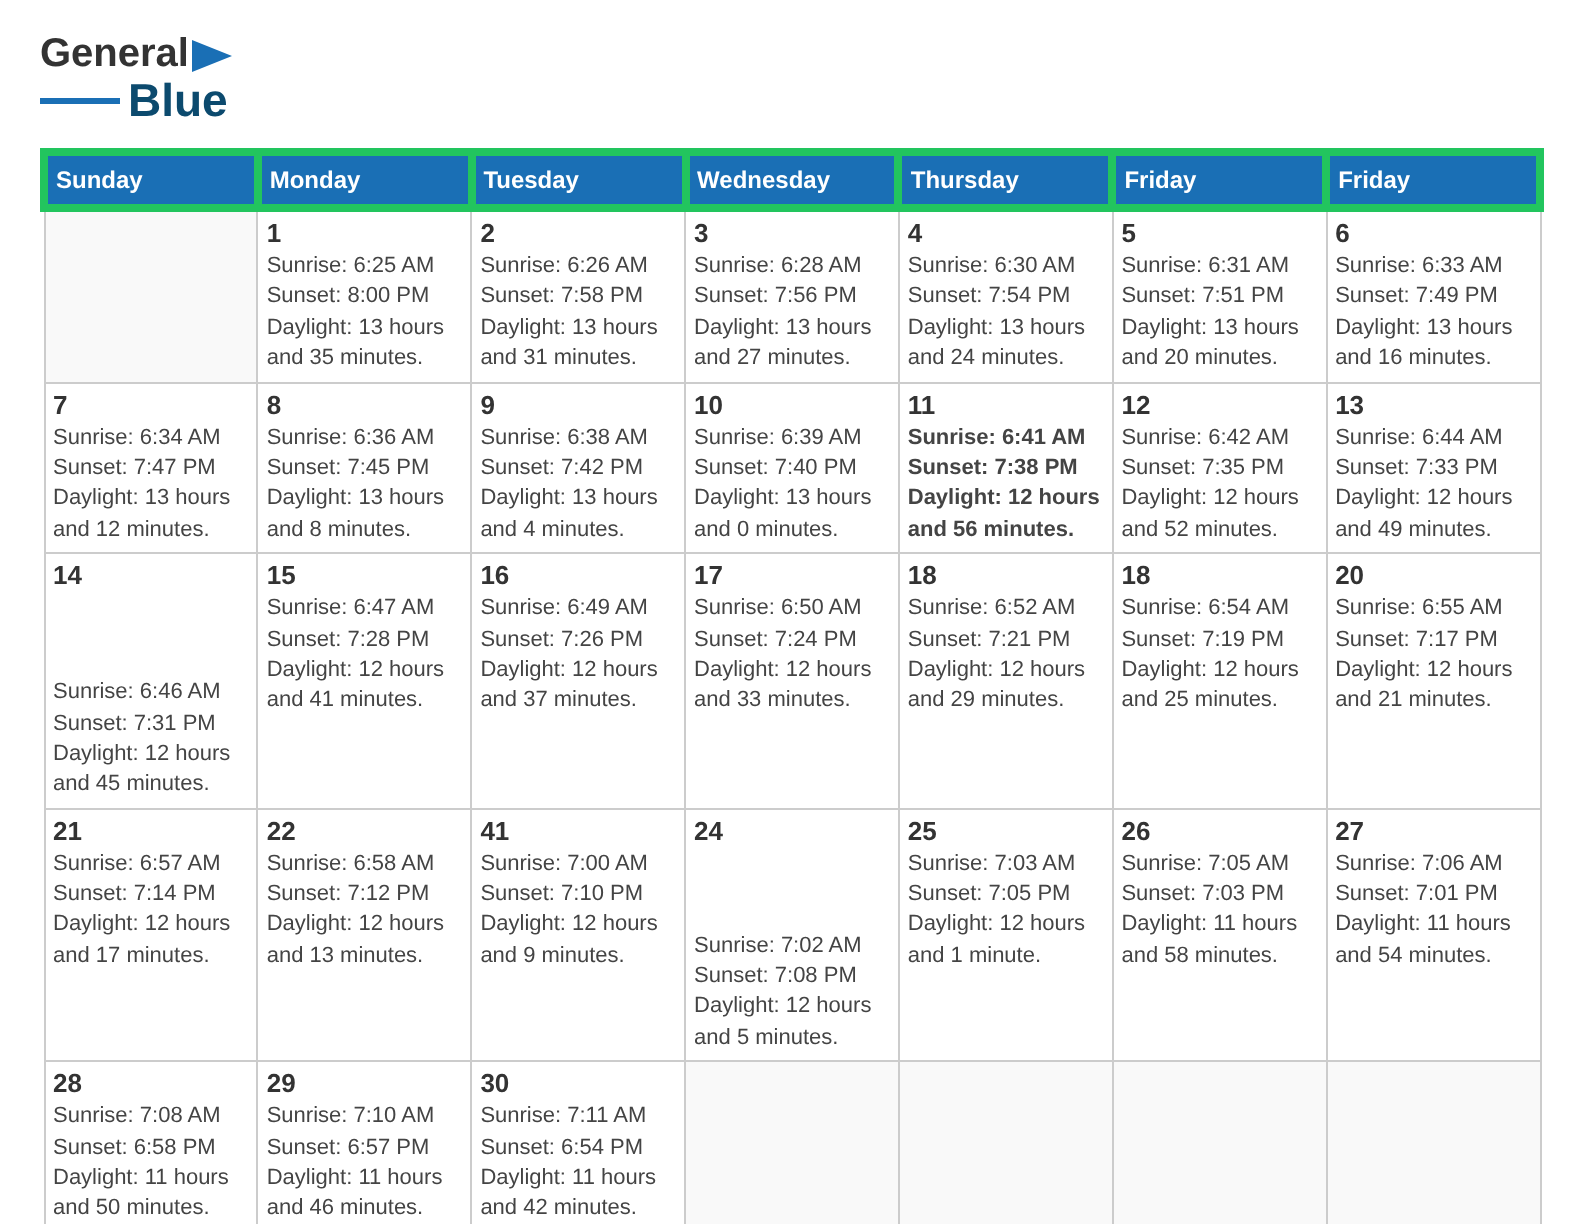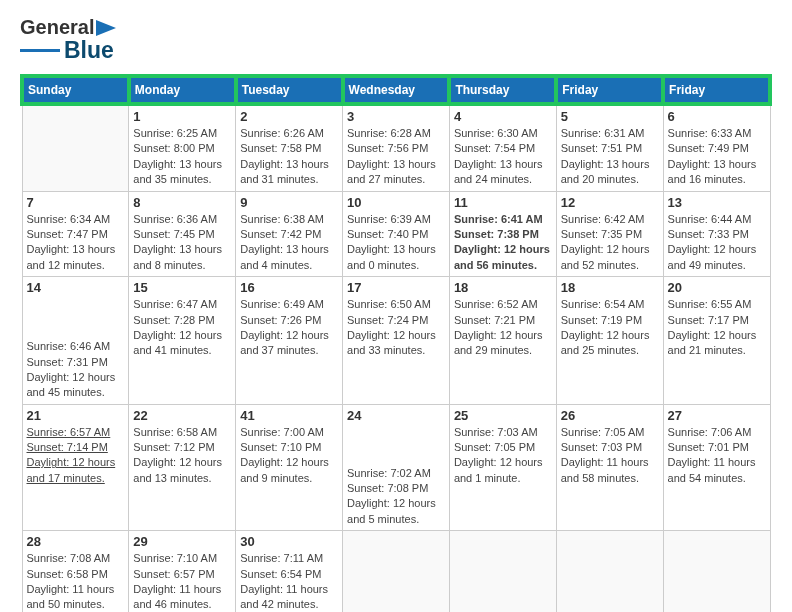--- a/index.html
+++ b/index.html
@@ -257,21 +257,21 @@
             <div class="day-num">20</div>
             <div class="day-info" style="white-space: pre-line;">Sunrise: 6:55 AM
 Sunset: 7:17 PM
 Daylight: 12 hours
 and 21 minutes.</div>
           </td>
         </tr>
         <tr>
           <td>
             <div class="day-num">21</div>
-            <div class="day-info" style="white-space: pre-line; text-decoration: underline;">Sunrise: 6:57 AM
+            <div class="day-info" style="white-space: pre-line;">Sunrise: 6:57 AM
 Sunset: 7:14 PM
 Daylight: 12 hours
 and 17 minutes.</div>
           </td>
           <td>
             <div class="day-num">22</div>
             <div class="day-info" style="white-space: pre-line;">Sunrise: 6:58 AM
 Sunset: 7:12 PM
 Daylight: 12 hours
 and 13 minutes.</div>

